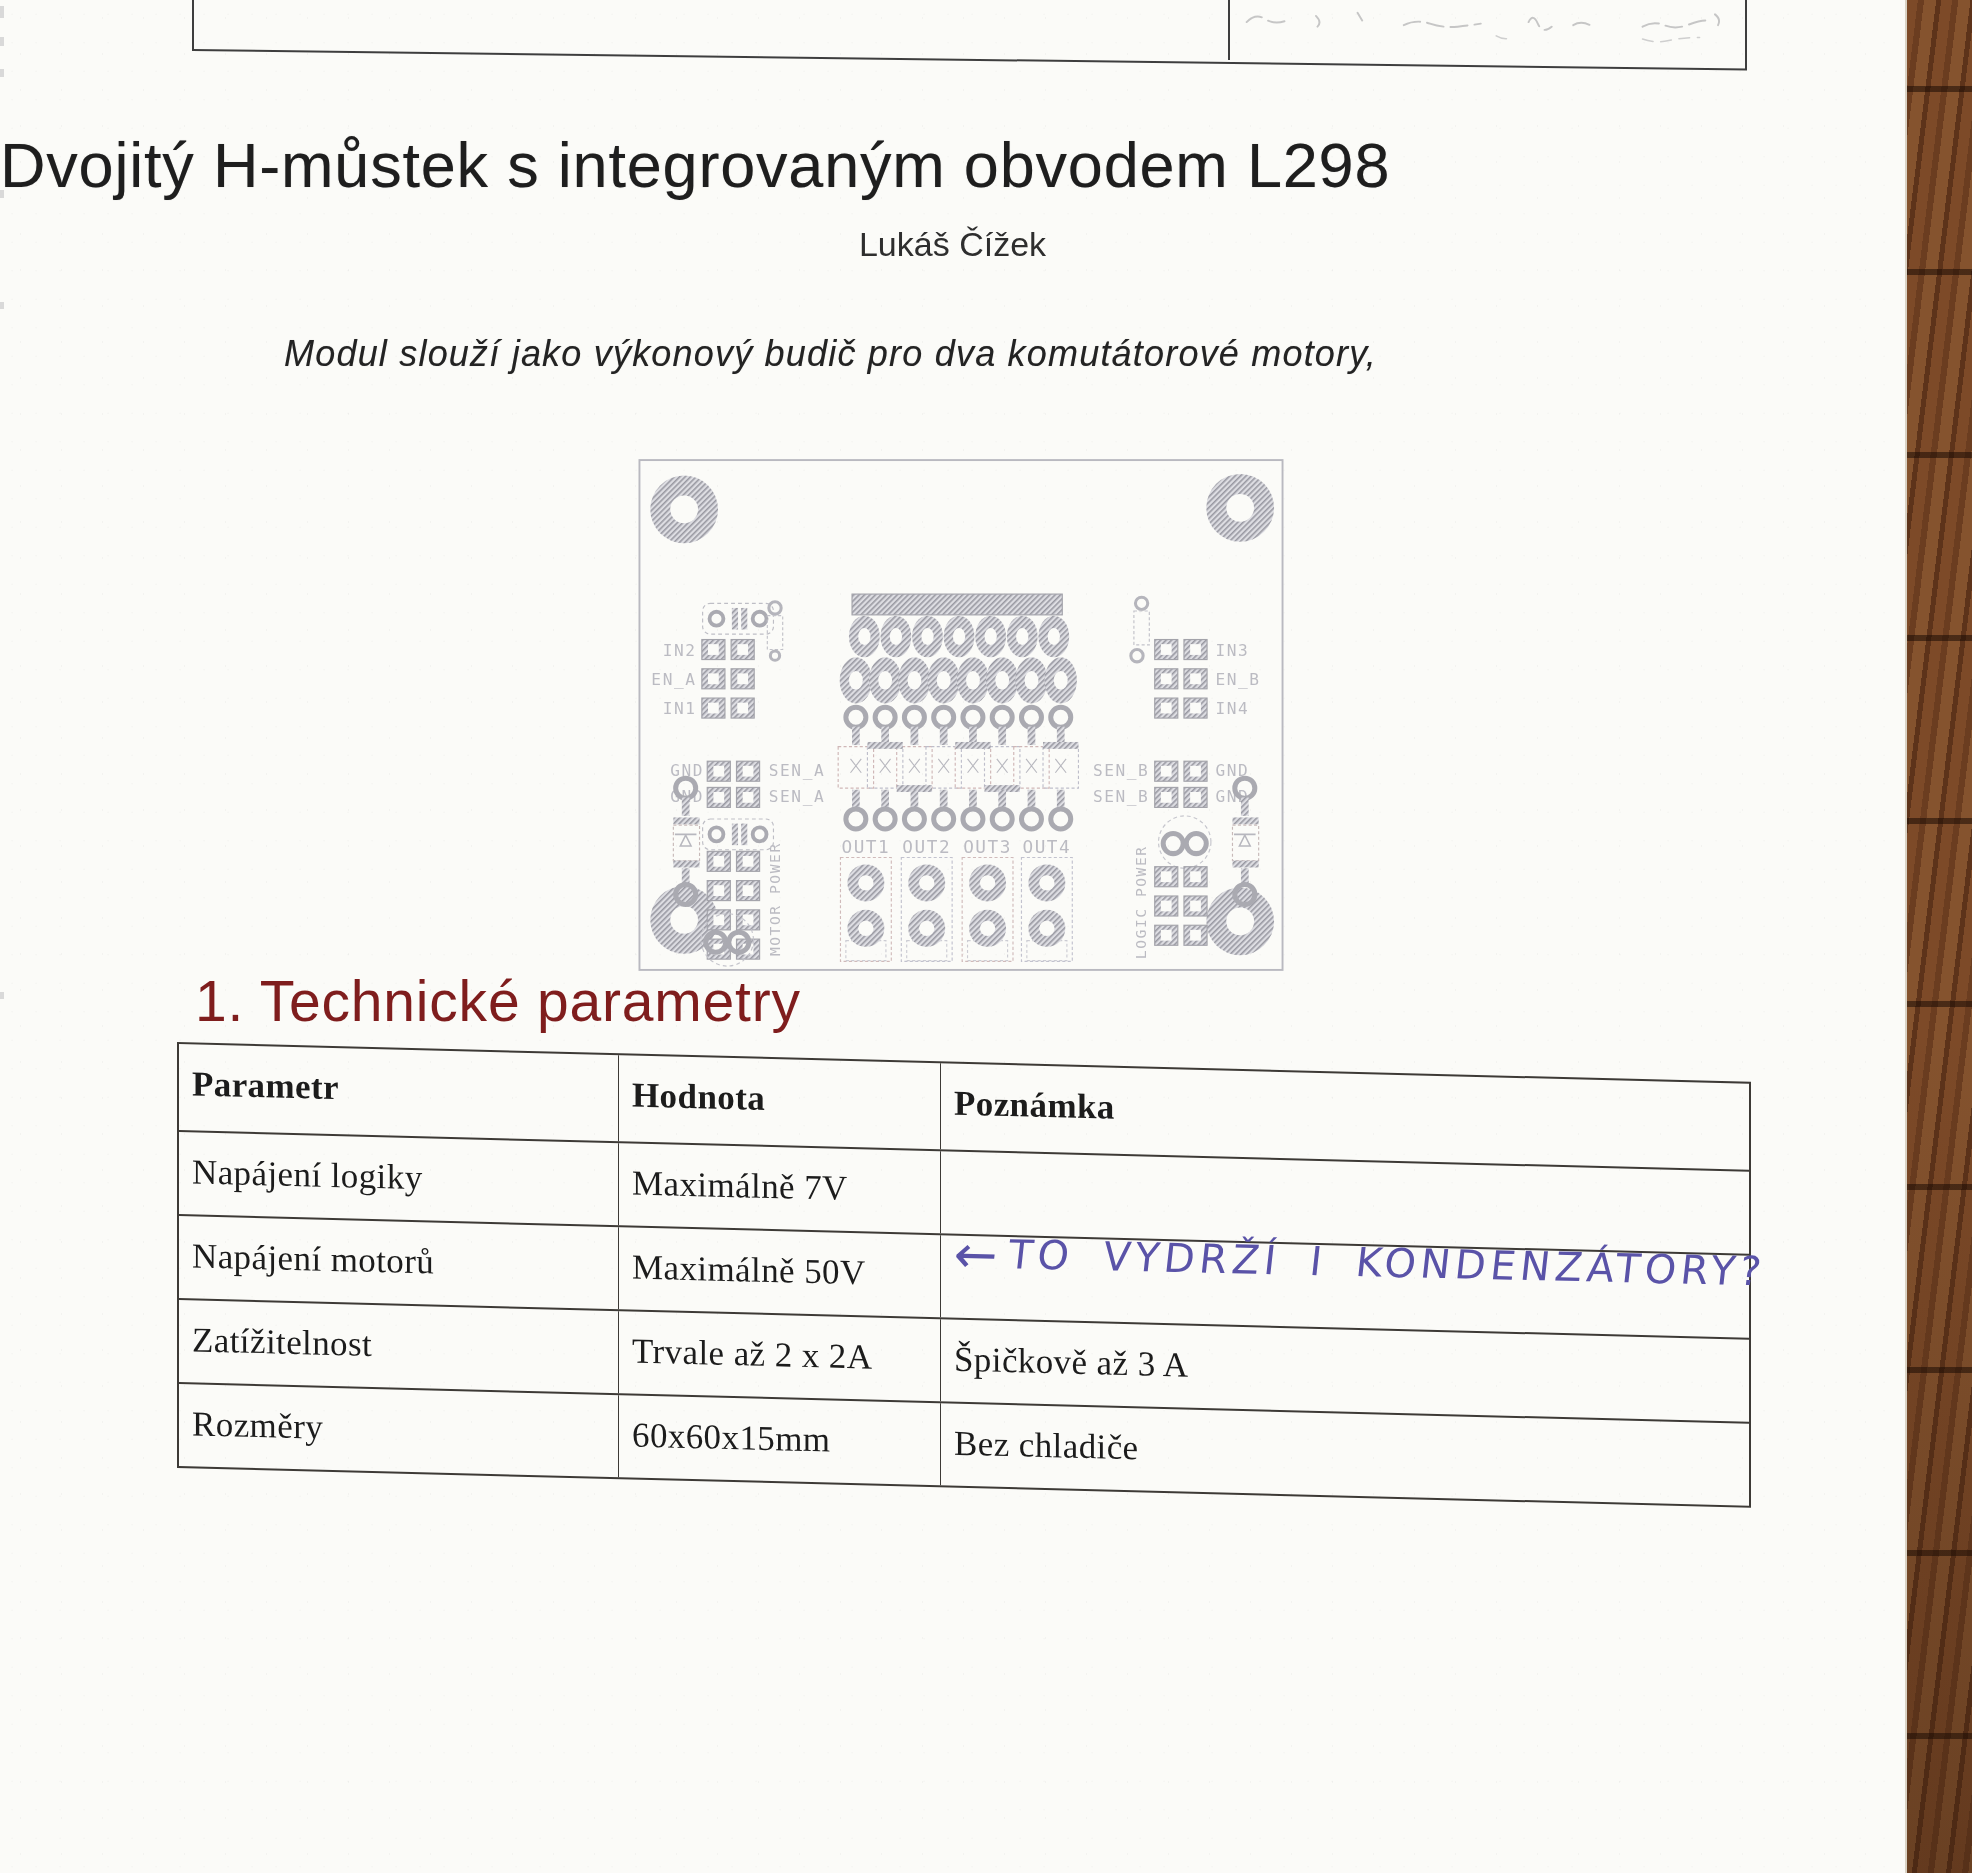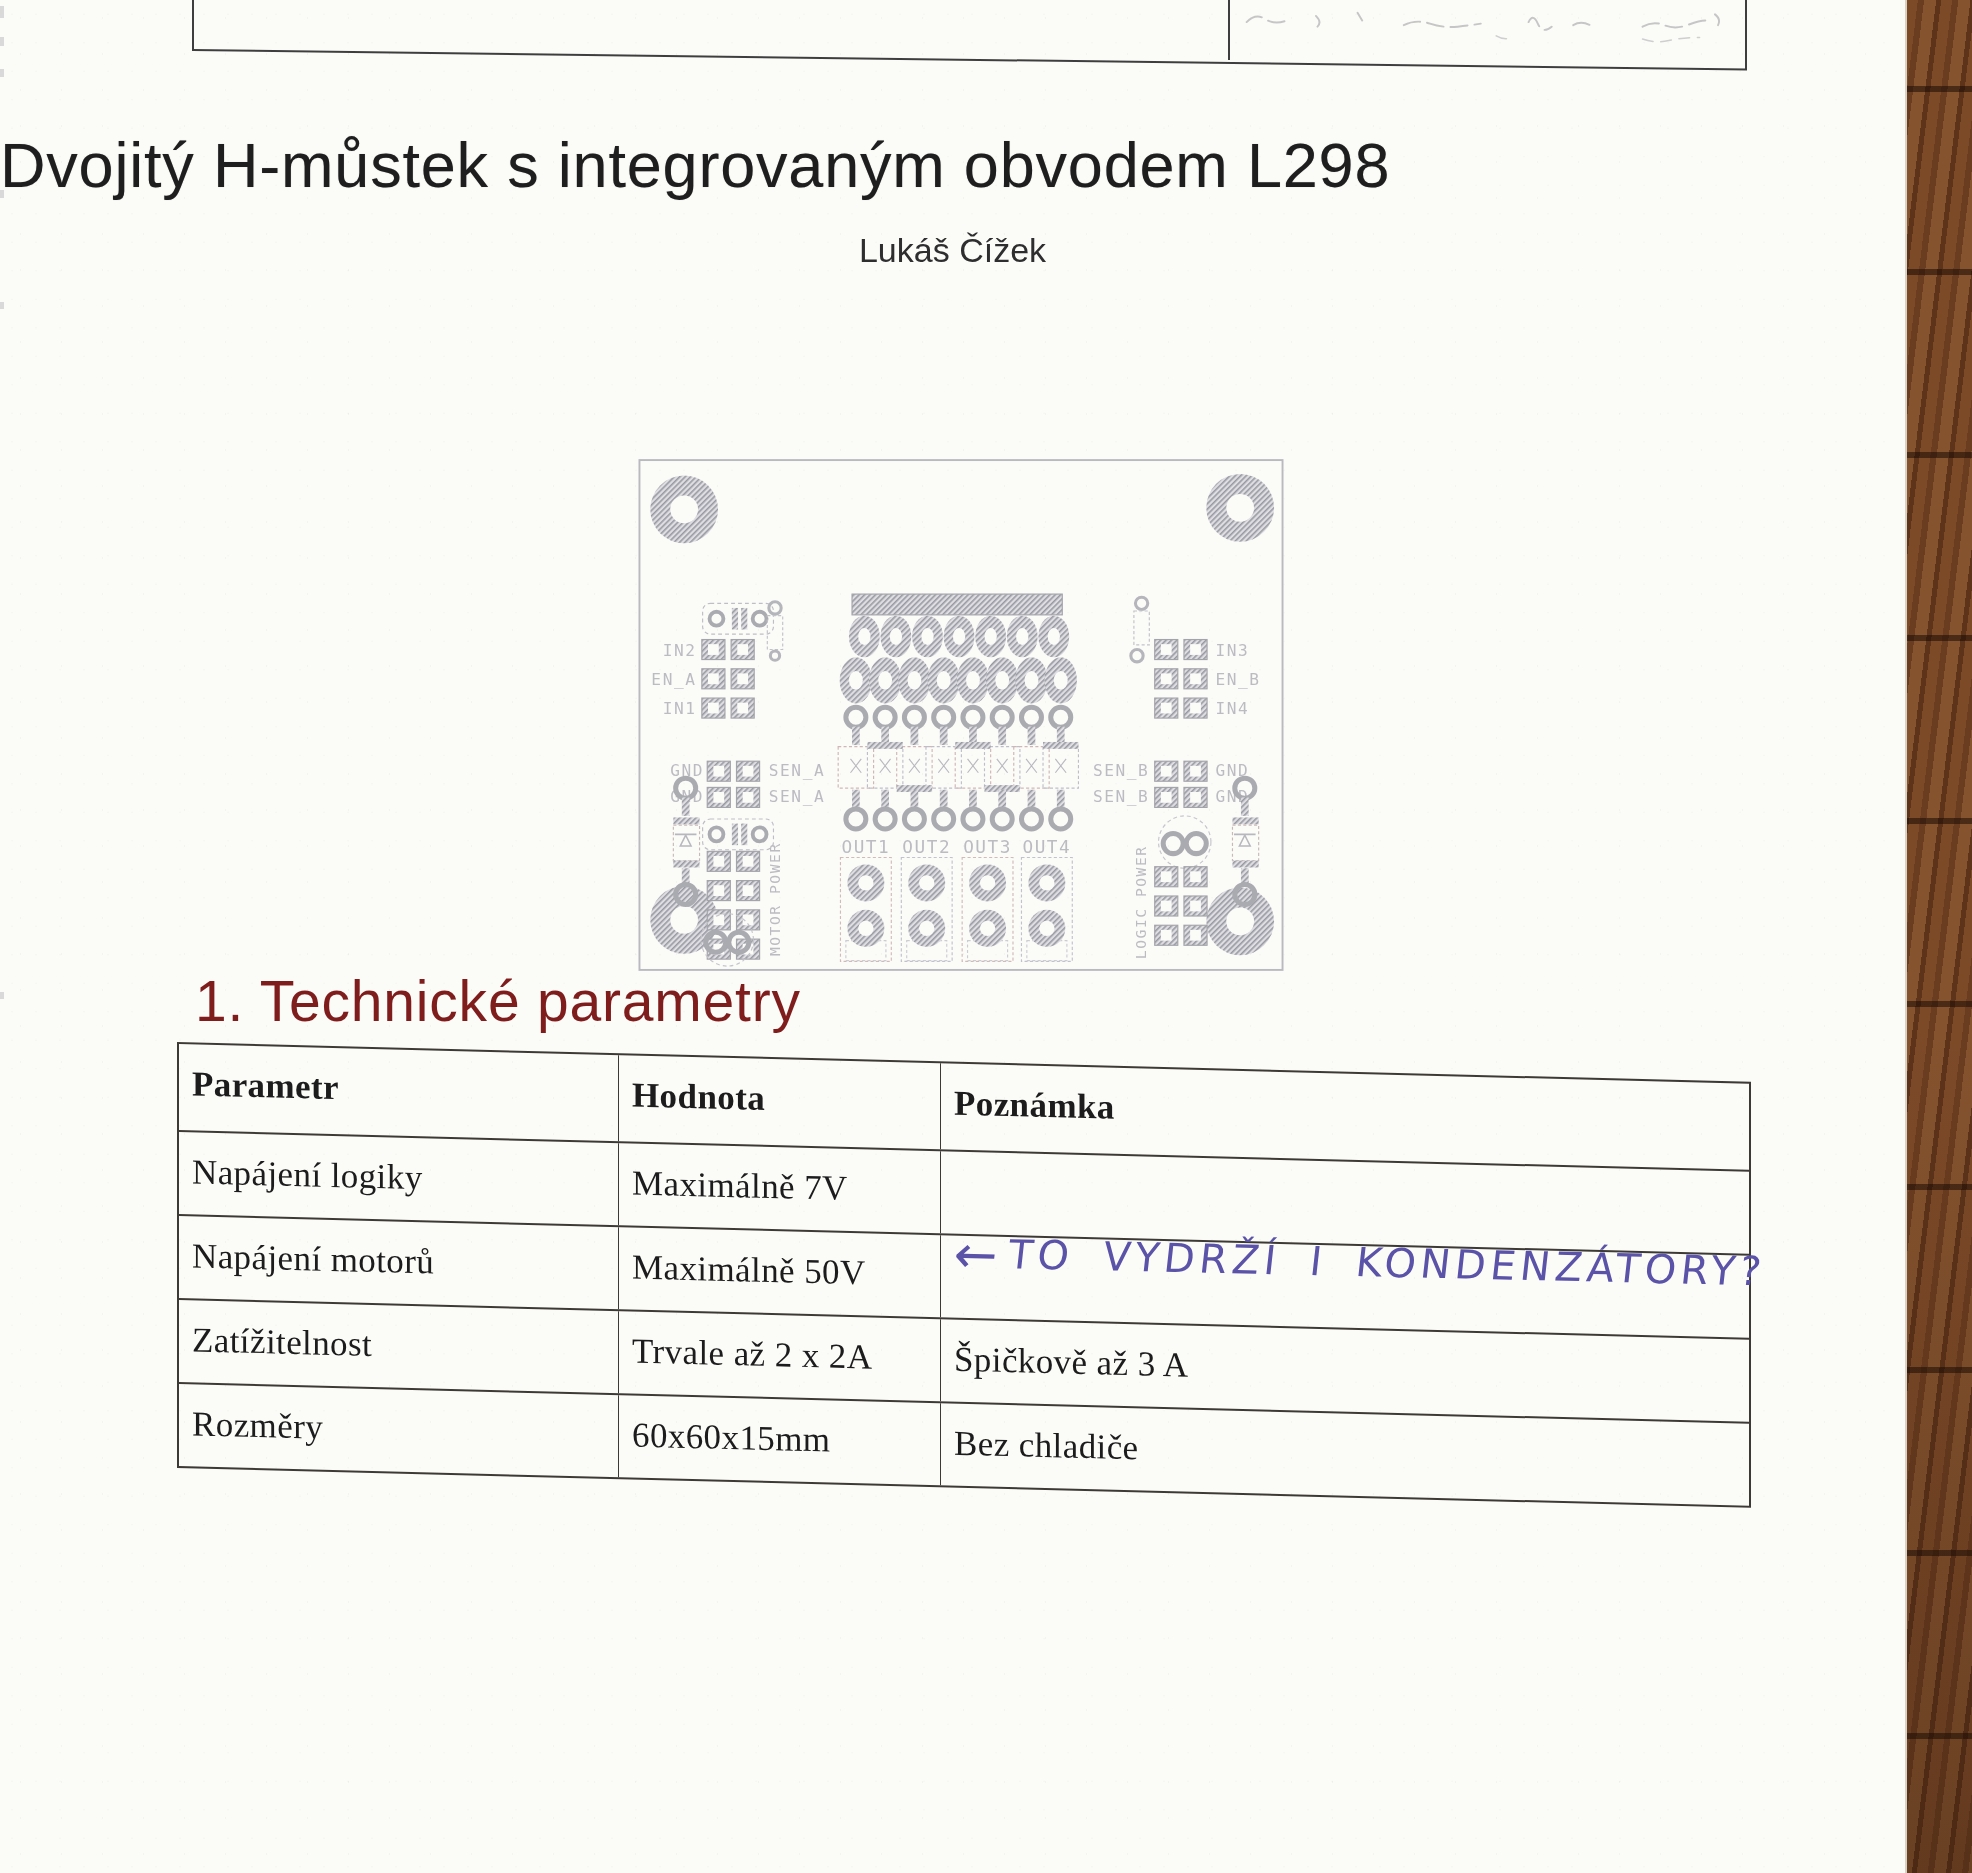--- a/index.html
+++ b/index.html
@@ -27,21 +27,21 @@
   .edgemark{position:absolute; left:0; width:3.9px; background:#d9d9d9;}
   
   .hline{position:absolute; background:#3e3e3e;}
   
   .title{
     position:absolute; left:0; top:129px; width:1905px; 
     font-size:63px; color:#1e1e1e; letter-spacing:0.8px;
     text-shadow:0 0 0.8px rgba(40,40,40,0.4);
   }
   .author{
-    position:absolute; left:0; top:231px; width:1905px; text-align:center;
+    position:absolute; left:0; top:225px; width:1905px; text-align:center;
     font-size:34px; color:#2e2e2e;
   }
   .intro{
     position:absolute; left:284px; top:328px;
     font-size:36px; font-style:italic; line-height:1.42; color:#232323;
     letter-spacing:1.2px; text-shadow:0 0 0.8px rgba(40,40,40,0.35);
   }
   .heading{
     position:absolute; left:195px; top:968px;
     font-size:57px; font-weight:normal; color:#7f1d1d; letter-spacing:0.8px;
@@ -91,20 +91,21 @@
   <svg class="scribble" width="493" height="54" viewBox="0 0 640 70">
     <path d="M6,26 q12,-12 24,-4 t28,2 M96,18 q8,8 2,14 M150,14 l6,10 M210,30 q16,-8 34,-2 t36,4 t30,-4 M372,26 q6,-12 12,2 t18,4 M430,30 q10,-6 22,0 M520,32 q14,-8 28,-2 t30,0 t24,-6 M614,16 q8,6 4,14" fill="none" stroke="#c6c6c6" stroke-width="2.5" stroke-dasharray="22 9" stroke-linecap="round"></path>
     <path d="M330,44 q10,6 22,2 M520,48 q16,6 34,2 t40,-4" fill="none" stroke="#cfcfcf" stroke-width="2" stroke-dasharray="14 10" stroke-linecap="round"></path>
   </svg>
 </div>
 
 <div class="title">Dvojitý H-můstek s integrovaným obvodem L298</div>
 <div class="author">Lukáš Čížek</div>
 
 <div class="intro">
+  <div>Modul slouží jako výkonový budič pro dva komutátorové motory,</div>
 </div>
 
 <svg class="pcb" viewBox="0 0 843 670">
   <defs>
     <pattern id="h" width="5" height="5" patternUnits="userSpaceOnUse" patternTransform="rotate(45)">
       <rect width="5" height="5" fill="#dadae0"></rect>
       <line x1="1" y1="0" x2="1" y2="5" stroke="#8f8f99" stroke-width="2.1"></line>
     </pattern>
     <g id="sq">
         <rect width="30" height="26" fill="url(#h)" stroke="#9a9aa2" stroke-width="1.5"></rect>

